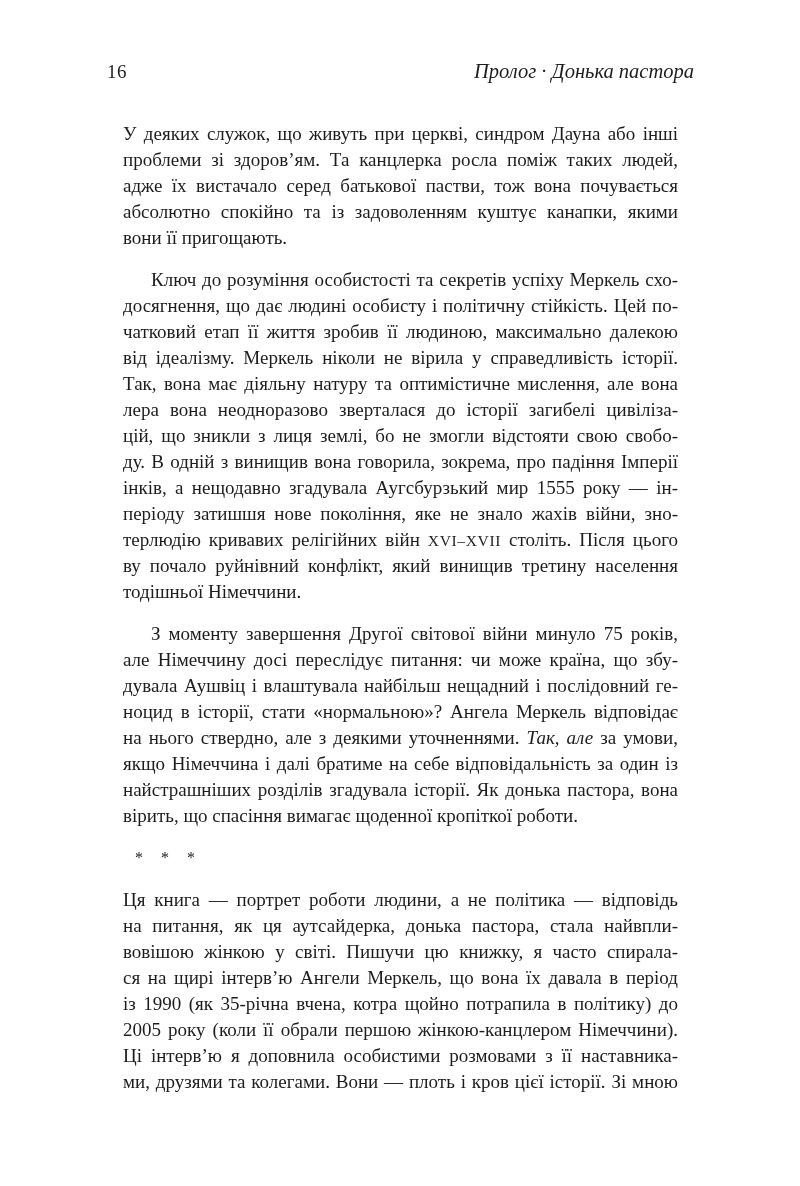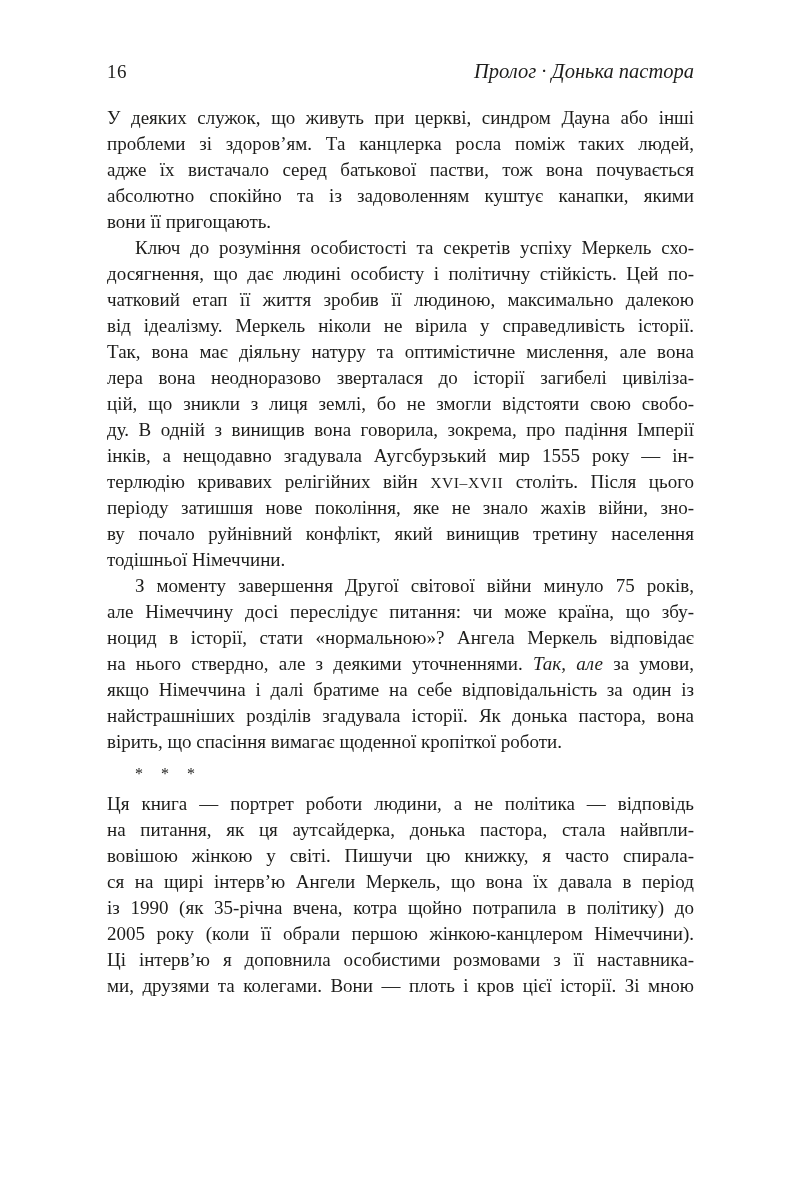--- a/index.html
+++ b/index.html
@@ -34,21 +34,21 @@
     font-size: 20.5px;
   }
   .body-text {
     position: absolute;
     left: 107px;
     width: 587px;
     top: 105px;
     font-size: 19px;
     line-height: 26px;
   }
-  .paragraph { margin: 0; }
+  .paragraph { margin: 16px; }
   .line {
     height: 26px;
     overflow: hidden;
     text-align: justify;
     text-align-last: justify;
     white-space: normal;
   }
   .line.end {
     text-align-last: left;
   }
@@ -89,28 +89,29 @@
       <div class="paragraph">
         <div class="line indent">Ключ до розуміння особистості та секретів успіху Меркель схо-</div>
         <div class="line">досягнення, що дає людині особисту і політичну стійкість. Цей по-</div>
         <div class="line">чатковий етап її життя зробив її людиною, максимально далекою</div>
         <div class="line">від ідеалізму. Меркель ніколи не вірила у справедливість історії.</div>
         <div class="line">Так, вона має діяльну натуру та оптимістичне мислення, але вона</div>
         <div class="line">лера вона неодноразово зверталася до історії загибелі цивіліза-</div>
         <div class="line">цій, що зникли з лиця землі, бо не змогли відстояти свою свобо-</div>
         <div class="line">ду. В одній з винищив вона говорила, зокрема, про падіння Імперії</div>
         <div class="line">інків, а нещодавно згадувала Аугсбурзький мир 1555 року — ін-</div>
+        <div class="line">періоду затишшя нове покоління, яке не знало жахів війни, зно-</div>
         <div class="line"><span>терлюдію кривавих релігійних війн </span><span class="smallcaps">XVI–XVII</span><span> століть. Після цього</span></div>
-        <div class="line">періоду затишшя нове покоління, яке не знало жахів війни, зно-</div>
         <div class="line">ву почало руйнівний конфлікт, який винищив третину населення</div>
         <div class="line end">тодішньої Німеччини.</div>
       </div>
       <div class="paragraph">
         <div class="line indent">З моменту завершення Другої світової війни минуло 75 років,</div>
         <div class="line">але Німеччину досі переслідує питання: чи може країна, що збу-</div>
+        <div class="line">дувала Аушвіц і влаштувала найбільш нещадний і послідовний ге-</div>
         <div class="line">ноцид в історії, стати «нормальною»? Ангела Меркель відповідає</div>
         <div class="line"><span>на нього ствердно, але з деякими уточненнями. </span><span class="italic">Так, але</span><span> за умови,</span></div>
         <div class="line">якщо Німеччина і далі братиме на себе відповідальність за один із</div>
         <div class="line">найстрашніших розділів згадувала історії. Як донька пастора, вона</div>
         <div class="line end">вірить, що спасіння вимагає щоденної кропіткої роботи.</div>
       </div>
       <div class="separator">* * *</div>
       <div class="paragraph">
         <div class="line">Ця книга — портрет роботи людини, а не політика — відповідь</div>
         <div class="line">на питання, як ця аутсайдерка, донька пастора, стала найвпли-</div>

